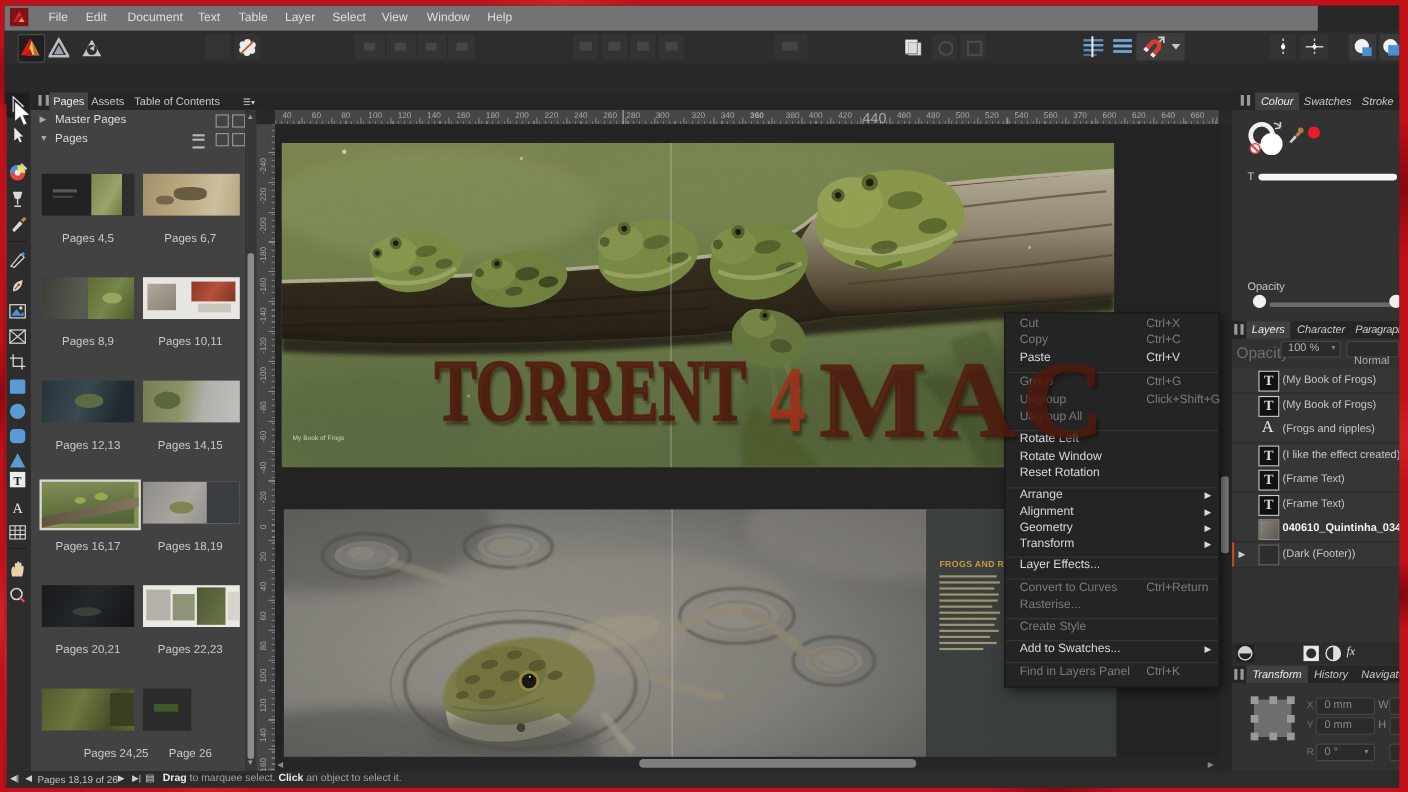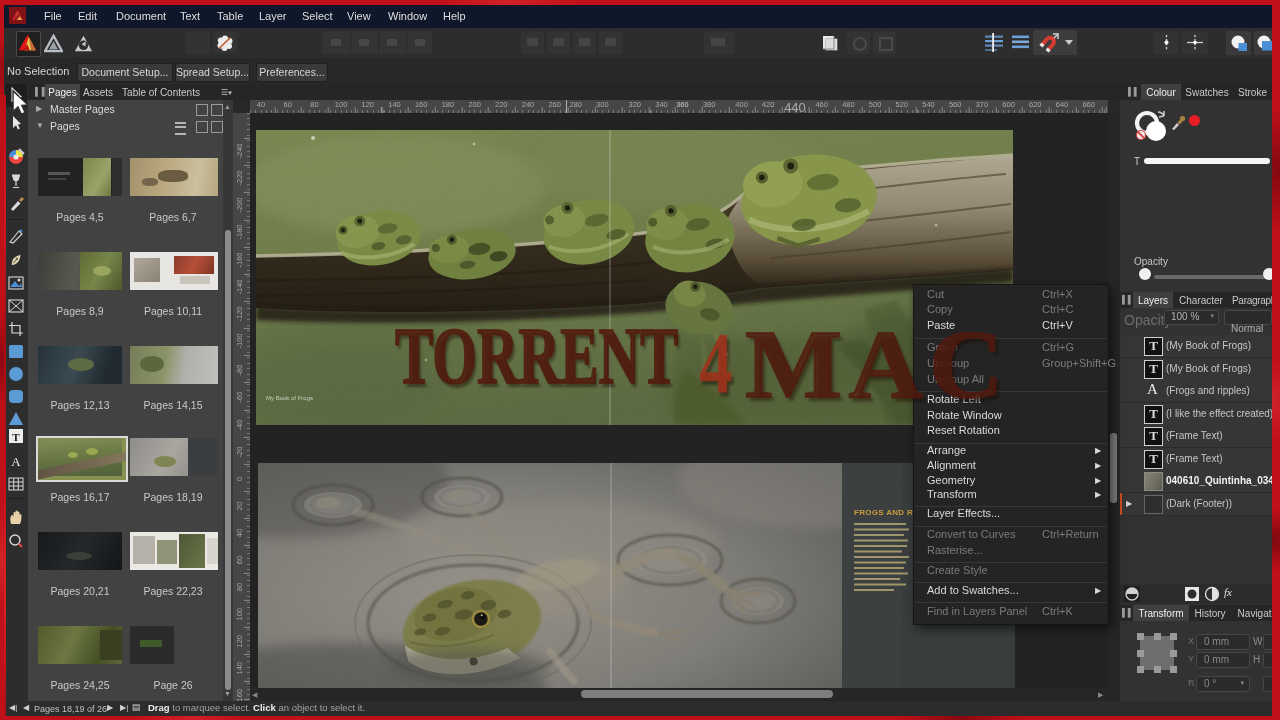--- a/index.html
+++ b/index.html
@@ -11,42 +11,42 @@
     radial-gradient(ellipse 90px 60px at 1255px 400px, rgba(255,90,90,.3), transparent 70%),
     radial-gradient(ellipse 70px 45px at 1270px 540px, rgba(70,0,8,.55), transparent 70%),
     radial-gradient(ellipse 100px 40px at 510px 2px, rgba(255,80,80,.28), transparent 70%),
     radial-gradient(ellipse 90px 40px at 960px 718px, rgba(80,0,6,.5), transparent 70%),
     radial-gradient(ellipse 70px 50px at 190px 718px, rgba(255,70,70,.28), transparent 70%),
     radial-gradient(ellipse 60px 70px at 2px 360px, rgba(90,0,8,.5), transparent 70%),
     radial-gradient(ellipse 60px 70px at 2px 560px, rgba(255,80,80,.3), transparent 70%),
     #c01019;}
 .abs{position:absolute;}
 #app{position:absolute;left:4px;top:5px;width:1268px;height:711px;background:#282828;overflow:hidden;}
-#menubar{position:absolute;left:0;top:0;width:1268px;height:23px;background:#0f172a;color:#dfdfdf;font-size:11px;}
+#menubar{position:absolute;left:0;top:0;width:1164px;height:23px;background:#737373;color:#dfdfdf;font-size:11px;padding-left:30px;}
 #menubar .mi{position:absolute;top:5px;}
 #toolbar{position:absolute;left:0;top:23px;width:1268px;height:30px;background:#2d2d2d;}
 .tbx{position:absolute;background:#333333;border-radius:2px;}
 #ctxbar{position:absolute;left:0;top:53px;width:1268px;height:26px;background:#282828;color:#d6d6d6;font-size:11px;}
 .cbtn{position:absolute;top:5px;height:17px;background:#3a3a3a;border:1px solid #1f1f1f;border-radius:2px;color:#d6d6d6;font-size:10.5px;line-height:16px;text-align:center;}
 #tabrow{position:absolute;left:0;top:79px;width:1268px;height:16px;background:#262626;}
 .ptab{position:absolute;top:0;height:16px;color:#c9c9c9;font-size:10px;line-height:17px;text-align:center;}
 .ptab.sel{background:#454545;color:#efefef;}
 #tools{position:absolute;left:0;top:79px;width:24px;height:617px;background:#2d2d2d;}
 #pagespanel{position:absolute;left:24px;top:95px;width:195px;height:601px;background:#424242;overflow:hidden;color:#dadada;}
 .thumb{position:absolute;overflow:hidden;}
 .tlabel{position:absolute;width:110px;text-align:center;color:#c9c9c9;font-size:10.5px;}
 #pscroll{position:absolute;left:219px;top:95px;width:10px;height:601px;background:#373737;}
 #hruler{position:absolute;left:246px;top:95px;width:858px;height:13px;background:#464646;overflow:hidden;color:#aaaaaa;}
 #vruler{position:absolute;left:229px;top:108px;width:17px;height:588px;background:#464646;overflow:hidden;color:#aaaaaa;}
 #canvas{position:absolute;left:246px;top:108px;width:858px;height:588px;background:#232323;overflow:hidden;}
 #vscroll{position:absolute;left:1104px;top:108px;width:12px;height:588px;background:#262626;}
 #docbar{position:absolute;left:236px;top:79px;width:880px;height:16px;background:#3a3a3a;color:#e0e0e0;font-size:9.5px;}
 #rightpanel{position:absolute;left:1116px;top:79px;width:152px;height:617px;background:#323232;font-size:10.5px;color:#c9c9c9;}
 .rtabs{position:absolute;left:0;width:152px;height:16px;background:#262626;}
-.rtab{position:absolute;top:0;height:16px;line-height:17px;text-align:center;color:#c9c9c9;font-size:10px;}
+.rtab{position:absolute;top:0;height:16px;line-height:17px;text-align:center;color:#c9c9c9;font-size:10px;font-style:italic;}
 .rtab.sel{background:#404040;color:#eee;}
 .lrow{position:absolute;left:0;width:152px;height:22px;background:#363636;border-bottom:1px solid #2b2b2b;}
 .licon{position:absolute;left:24px;top:2px;width:17px;height:17px;background:#111;border:1px solid #cfcfcf;color:#dadada;font-size:13px;text-align:center;line-height:16px;font-family:"Liberation Serif",serif;font-weight:bold;}
 .ltext{position:absolute;left:46px;top:5px;color:#c6c6c6;font-size:10px;white-space:nowrap;}
 #cmenu{position:absolute;left:909px;top:279px;width:194px;height:339px;background:#242424;border:1px solid #161616;box-shadow:3px 4px 10px rgba(0,0,0,.55);z-index:50;}
 .mitem{position:absolute;left:0;width:194px;height:15px;font-size:11px;color:#d9d9d9;}
 .mitem .lbl{position:absolute;left:13px;top:0px;}
 .mitem .sc{position:absolute;left:128px;top:0px;}
 .mitem .arr{position:absolute;left:181px;top:2px;font-size:8px;}
 .mitem.dis{color:#7b7b7b;}
@@ -175,26 +175,20 @@
 <svg class="abs" style="left:1225px;top:6px;" width="20" height="19" viewBox="0 0 20 19">
 <circle cx="9" cy="8" r="6.5" fill="#f2f2f2"></circle>
 <rect x="9.5" y="9" width="8.5" height="8" fill="#4a8fd3"></rect>
 </svg>
 <div class="tbx" style="left:1250px;top:3px;width:24px;height:24px;background:#3a3a3a;"></div>
 <svg class="abs" style="left:1252px;top:6px;" width="20" height="19" viewBox="0 0 20 19">
 <circle cx="8" cy="8" r="6.5" fill="#f2f2f2"></circle>
 <rect x="6" y="7" width="13" height="9.5" fill="#4a8fd3"></rect>
 </svg>
 </div>
-<div id="ctxbar">
-<div style="position:absolute;left:3px;top:7px;">No Selection</div>
-<div class="cbtn" style="left:73px;width:94px;">Document Setup...</div>
-<div class="cbtn" style="left:171px;width:73px;">Spread Setup...</div>
-<div class="cbtn" style="left:252px;width:70px;">Preferences...</div>
-</div>
 <div id="tabrow">
 <div style="position:absolute;left:31px;top:3px;color:#9a9a9a;font-size:8px;letter-spacing:1px;">▌▌</div>
 <div class="ptab sel" style="left:41px;width:35px;">Pages</div>
 <div class="ptab" style="left:76px;width:36px;">Assets</div>
 <div class="ptab" style="left:112px;width:90px;">Table of Contents</div>
 <div style="position:absolute;left:217px;top:4px;color:#c9c9c9;font-size:8px;">☰<span style="font-size:7px;">▾</span></div>
 </div>
 <div id="tools">
 <svg class="abs" style="left:0px;top:0px;" width="24" height="617" viewBox="0 0 24 617">
 <rect x="1" y="0" width="22" height="23" fill="#1e1e1e"></rect>
@@ -327,21 +321,21 @@
 <div class="tlabel" style="left:-3px;top:111px;">Pages 4,5</div>
 <div class="tlabel" style="left:90px;top:111px;">Pages 6,7</div>
 <div class="tlabel" style="left:-3px;top:205px;">Pages 8,9</div>
 <div class="tlabel" style="left:90px;top:205px;">Pages 10,11</div>
 <div class="tlabel" style="left:-3px;top:299px;">Pages 12,13</div>
 <div class="tlabel" style="left:90px;top:299px;">Pages 14,15</div>
 <div class="tlabel" style="left:-3px;top:391px;">Pages 16,17</div>
 <div class="tlabel" style="left:90px;top:391px;">Pages 18,19</div>
 <div class="tlabel" style="left:-3px;top:485px;">Pages 20,21</div>
 <div class="tlabel" style="left:90px;top:485px;">Pages 22,23</div>
-<div class="tlabel" style="left:-3px;top:579px;">Pages 24,25</div>
+<div class="tlabel" style="left:-3px;top:579px;text-align:right;">Pages 24,25</div>
 <div class="tlabel" style="left:90px;top:579px;">Page 26</div>
     </div>
 <div id="pscroll">
 <div style="position:absolute;left:1px;top:3px;color:#9a9a9a;font-size:7px;">▲</div>
 <div style="position:absolute;left:2px;top:130px;width:6px;height:460px;background:#8b8b8b;border-radius:3px;"></div>
 <div style="position:absolute;left:1px;top:590px;color:#9a9a9a;font-size:7px;">▼</div>
 </div>
 <div id="hruler">
       <div style="position:absolute;left:0;top:10px;width:858px;height:3px;background:repeating-linear-gradient(90deg,#787878 0px,#787878 1px,transparent 1px,transparent 5.34px);"></div>
       <div style="position:absolute;left:0;top:7px;width:858px;height:6px;background:repeating-linear-gradient(90deg,#8a8a8a 0px,#8a8a8a 1px,transparent 1px,transparent 26.7px);background-position:-2.3px 0;"></div>
@@ -354,22 +348,22 @@
       <div style="position:absolute;left:159.2px;top:0px;width:24px;text-align:center;font-size:7.5px;">160</div>
       <div style="position:absolute;left:185.9px;top:0px;width:24px;text-align:center;font-size:7.5px;">180</div>
       <div style="position:absolute;left:212.6px;top:0px;width:24px;text-align:center;font-size:7.5px;">200</div>
       <div style="position:absolute;left:239.3px;top:0px;width:24px;text-align:center;font-size:7.5px;">220</div>
       <div style="position:absolute;left:266.0px;top:0px;width:24px;text-align:center;font-size:7.5px;">240</div>
       <div style="position:absolute;left:292.7px;top:0px;width:24px;text-align:center;font-size:7.5px;">260</div>
       <div style="position:absolute;left:319.4px;top:0px;width:24px;font-size:7.5px;">280</div>
       <div style="position:absolute;left:346.1px;top:0px;width:24px;text-align:left;font-size:7.5px;">300</div>
       <div style="position:absolute;left:372.8px;top:0px;width:24px;text-align:center;font-size:7.5px;">320</div>
       <div style="position:absolute;left:399.5px;top:0px;width:24px;text-align:center;font-size:7.5px;">340</div>
-      <div style="position:absolute;left:426.2px;top:0px;width:24px;font-size:7.5px;font-weight:bold;">360</div>
-      <div style="position:absolute;left:452.9px;top:0px;width:24px;text-align:left;font-size:7.5px;">380</div>
+      <div style="position:absolute;left:426.2px;top:0px;width:24px;text-align:center;font-size:7.5px;font-weight:bold;">360</div>
+      <div style="position:absolute;left:452.9px;top:0px;width:24px;text-align:right;font-size:7.5px;">380</div>
       <div style="position:absolute;left:479.6px;top:0px;width:24px;text-align:center;font-size:7.5px;">400</div>
       <div style="position:absolute;left:506.3px;top:0px;width:24px;text-align:center;font-size:7.5px;">420</div>
       <div style="position:absolute;left:533.0px;top:0px;width:24px;text-align:center;font-size:13px;">440</div>
       <div style="position:absolute;left:559.7px;top:0px;width:24px;text-align:center;font-size:7.5px;">460</div>
       <div style="position:absolute;left:586.4px;top:0px;width:24px;text-align:center;font-size:7.5px;">480</div>
       <div style="position:absolute;left:613.1px;top:0px;width:24px;text-align:center;font-size:7.5px;">500</div>
       <div style="position:absolute;left:639.8px;top:0px;width:24px;text-align:center;font-size:7.5px;">520</div>
       <div style="position:absolute;left:666.5px;top:0px;width:24px;text-align:center;font-size:7.5px;">540</div>
       <div style="position:absolute;left:693.2px;top:0px;width:24px;text-align:center;font-size:7.5px;">560</div>
       <div style="position:absolute;left:719.9px;top:0px;width:24px;text-align:center;font-size:7.5px;">370</div>
@@ -795,21 +789,21 @@
         <span class="lbl">Paste</span>
         <span class="sc">Ctrl+V</span>
       </div>
 <div class="msep" style="top:52.5px;"></div>
 <div class="mitem dis" style="top:55.5px;">
         <span class="lbl">Group</span>
         <span class="sc">Ctrl+G</span>
       </div>
 <div class="mitem dis" style="top:71.5px;">
         <span class="lbl">Ungroup</span>
-        <span class="sc">Group+Shift+G</span>
+        <span class="sc">Click+Shift+G</span>
       </div>
 <div class="mitem dis" style="top:87.5px;">
         <span class="lbl">Ungroup All</span>
       </div>
 <div class="msep" style="top:106.0px;"></div>
 <div class="mitem" style="top:107.5px;">
         <span class="lbl">Rotate Left</span>
       </div>
 <div class="mitem" style="top:123.5px;">
         <span class="lbl">Rotate Window</span>

